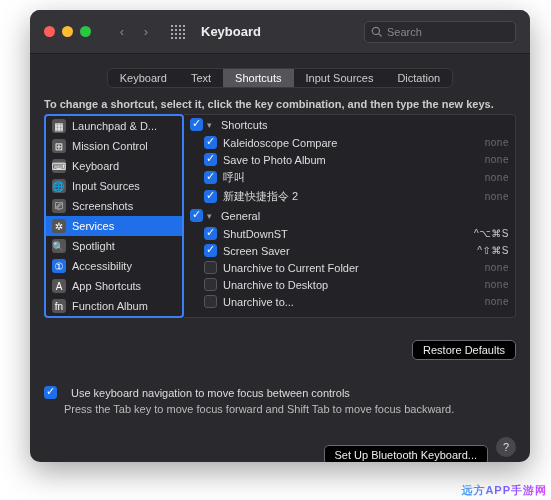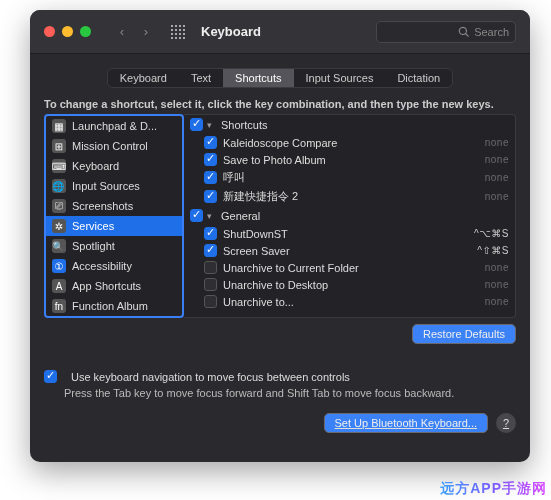--- a/index.html
+++ b/index.html
@@ -11,21 +11,21 @@
   }
   .titlebar { height: 44px; background: #343438; display:flex; align-items:center; padding:0 14px; gap: 8px; border-bottom: 1px solid #1e1e21;}
   .traffic { display:flex; gap:7px; }
   .tl { width:11px; height:11px; border-radius:50%; }
   .tl.red{background:#ff5f57}.tl.yel{background:#febc2e}.tl.grn{background:#28c840}
   .navbtns { display:flex; gap:2px; margin-left:12px; }
   .navbtn { width:22px; height:20px; display:flex;align-items:center;justify-content:center; color:#888; font-size:13px;}
   .grid-icon { width:14px;height:14px; display:grid; grid-template-columns:repeat(4,2px); grid-template-rows:repeat(4,2px); gap:2px; margin-left:6px;}
   .grid-icon i{background:#aaa;}
   .title { font-weight:600; font-size:13px; color:#eee; margin-left:8px; flex:1;}
-  .search { width:140px; height:22px; background:#2a2a2e; border:1px solid #47474c; border-radius:5px; display:flex; align-items:center; padding:0 6px; gap:4px; color:#888;justify-content:flex-end;}
+  .search { width:152px; height:22px; background:#2a2a2e; border:1px solid #47474c; border-radius:5px; display:flex; align-items:center; padding:0 6px; gap:4px; color:#888;}
   .search svg{width:12px;height:12px;fill:#888;}
   .content { padding: 10px 14px 10px 14px; }
   .tabbar { display:flex; justify-content:center; margin: 4px 0 10px 0;}
   .tabseg { display:flex; background:#232327; border-radius:6px; overflow:hidden; border:1px solid #3a3a3f;}
   .tabseg .tab { padding: 3px 12px; font-size:11px; color:#ccc; }
   .tabseg .tab.active { background: #54545a; color:#fff;}
   .instr { font-size:11px; color:#ccc; margin-bottom:4px;font-weight:bold; }
   .mainrow { display:flex; gap:0; height: 204px; }
   .catlist { width: 140px; background:#232327; border:2px solid #3a7ff5; border-radius:4px; overflow:hidden;}
   .catlist .cat { display:flex; align-items:center; gap:6px; padding:3px 6px; font-size:11px; color:#ddd;}
@@ -39,26 +39,26 @@
   .grouph { display:flex; align-items:center; gap:4px; padding:3px 6px; font-size:11px; color:#ddd;}
   .disclose { width:10px; font-size:9px; color:#999;}
   .rrow { display:flex; align-items:center; gap:6px; padding:2px 6px 2px 20px; font-size:11px; color:#ddd;}
   .rrow .lab { flex:1; white-space:nowrap; overflow:hidden; text-overflow:ellipsis;}
   .rrow .sc { color:#ccc; font-size:10px; letter-spacing:0.5px;}
   .rrow .sc.none { color:#6a6a70; font-style:normal;}
   .chk { width:13px; height:13px; border:1px solid #555; border-radius:3px; background:#2e2e33; flex-shrink:0; position:relative;}
   .chk.on { background:#1f6fe8; border-color:#1f6fe8;}
   .chk.on::after { content:"✓"; position:absolute; left:1px; top:-2px; font-size:11px; color:#fff;}
   .restore { display:flex; justify-content:flex-end; margin-top:6px;}
-  .btn { background:#3b82f6; color:#eee; border-radius:5px; padding:3px 10px; font-size:11px; border:1px solid #69696f;}
+  .btn { background:#000000; color:#eee; border-radius:5px; padding:3px 10px; font-size:11px; border:1px solid #69696f;margin-top:16px;}
   .navrow { margin-top:26px; display:flex; align-items:center; gap:14px;}
   .navhelp { font-size:11px; color:#bbb; margin-top:4px; margin-left:20px;}
-  .bottom { display:flex; justify-content:flex-end; margin-top:14px; gap:8px; align-items:center;text-decoration:underline;}
+  .bottom { display:flex; justify-content:flex-end; margin-top:14px; gap:8px; align-items:center;}
   .qbtn { width:20px;height:20px; border-radius:50%; background:#47474c; color:#ddd; display:flex;align-items:center;justify-content:center; font-size:11px;}
-  .watermark { position:absolute; right:4px; bottom:2px; font-size:14px; font-weight:600; letter-spacing:1px;
+  .watermark { position:absolute; right:4px; bottom:2px; font-size:11px; font-weight:600; letter-spacing:1px;
     background: linear-gradient(90deg,#3aa0ff,#7a5cff,#d94bff); -webkit-background-clip:text; color:transparent;}
 </style>
 </head>
 <body>
 
 <div class="window">
   <div class="titlebar">
     <div class="traffic">
       <div class="tl red"></div>
       <div class="tl yel"></div>

